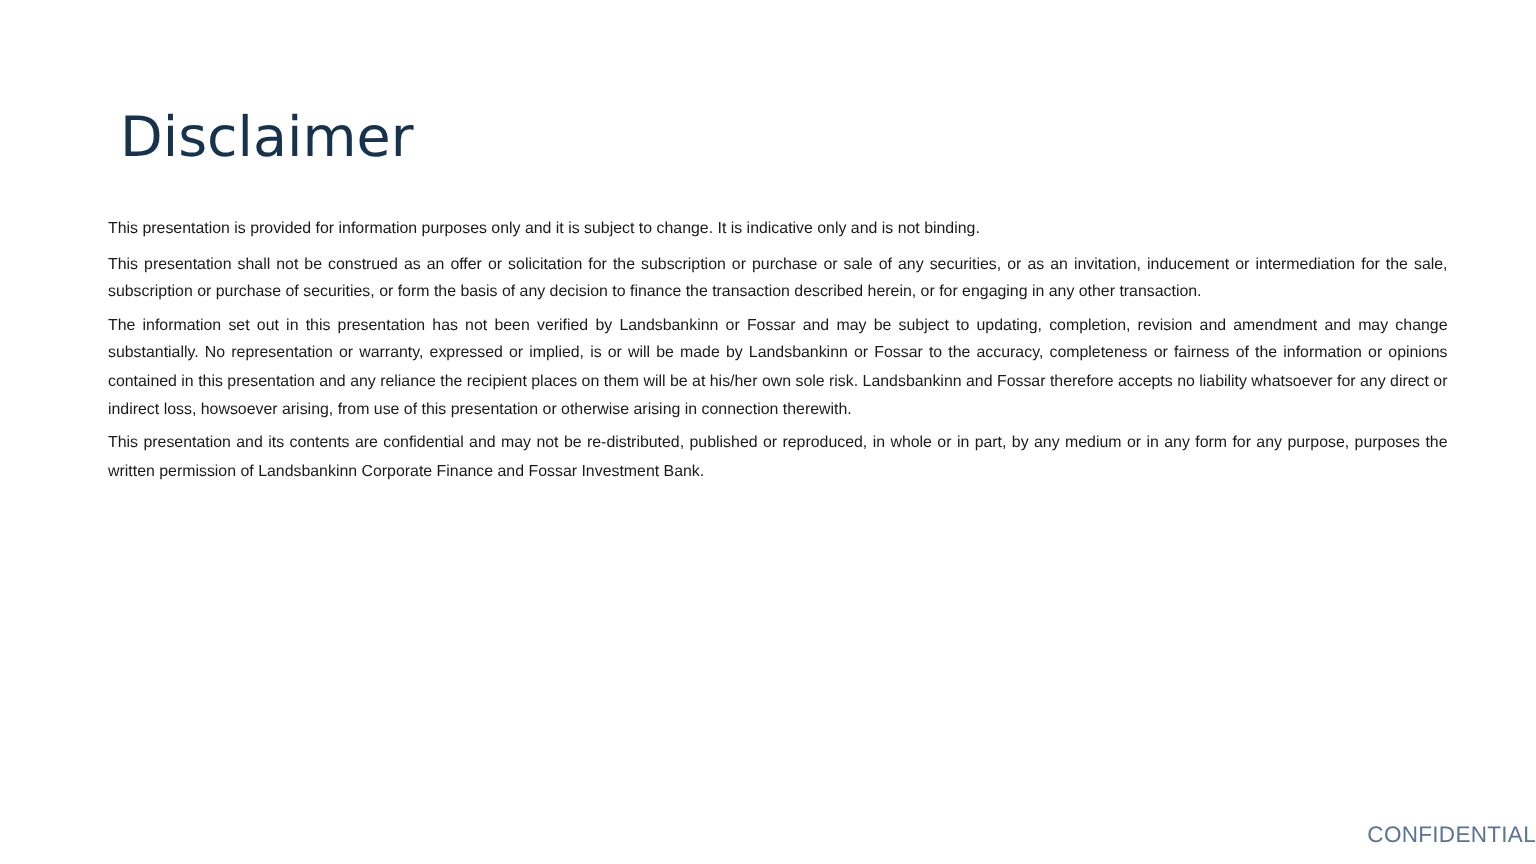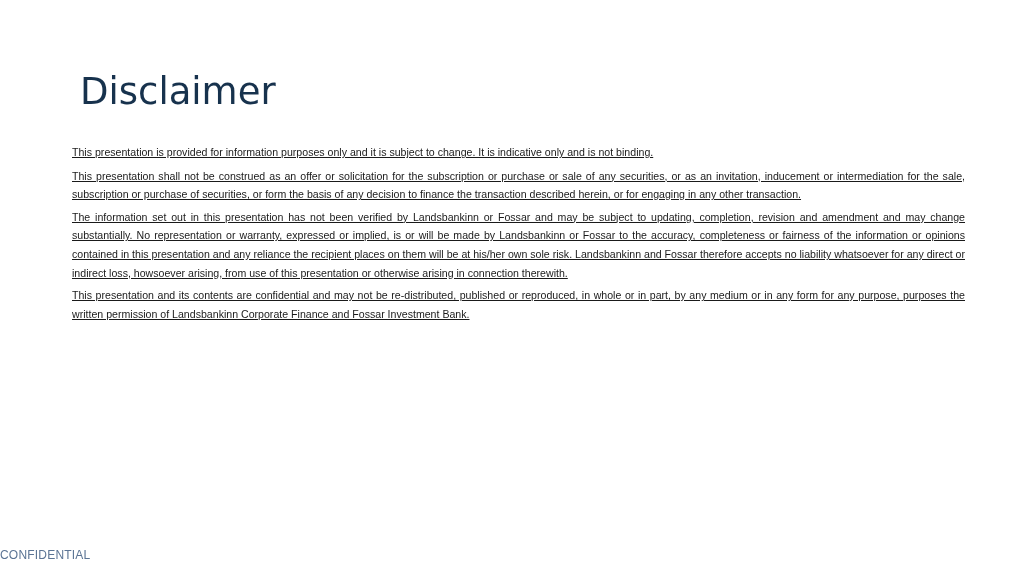--- a/index.html
+++ b/index.html
@@ -39,33 +39,32 @@
       top: 143px;
       width: 893px;
       font-family: "Liberation Sans", sans-serif;
       font-size: 10.6px;
       line-height: 18.6px;
       color: #1a1a1a;
     }
     .body-text p {
       margin: 0 0 4px 0;
       text-align: justify;
-      text-decoration: underline;
     }
     .body-text p.first {
       margin-bottom: 5px;
     }
     .footer {
       position: absolute;
       left: 0;
       width: 1024px;
       top: 548px;
-      text-align: left;
+      text-align: right;
       font-family: "Liberation Sans", sans-serif;
-      font-size: 12px;
+      font-size: 15px;
       color: #5b7494;
       letter-spacing: 0.2px;
     }
   </style>
 </head>
 <body>
 
 <div class="slide">
   <h1 class="title">Disclaimer</h1>
 

